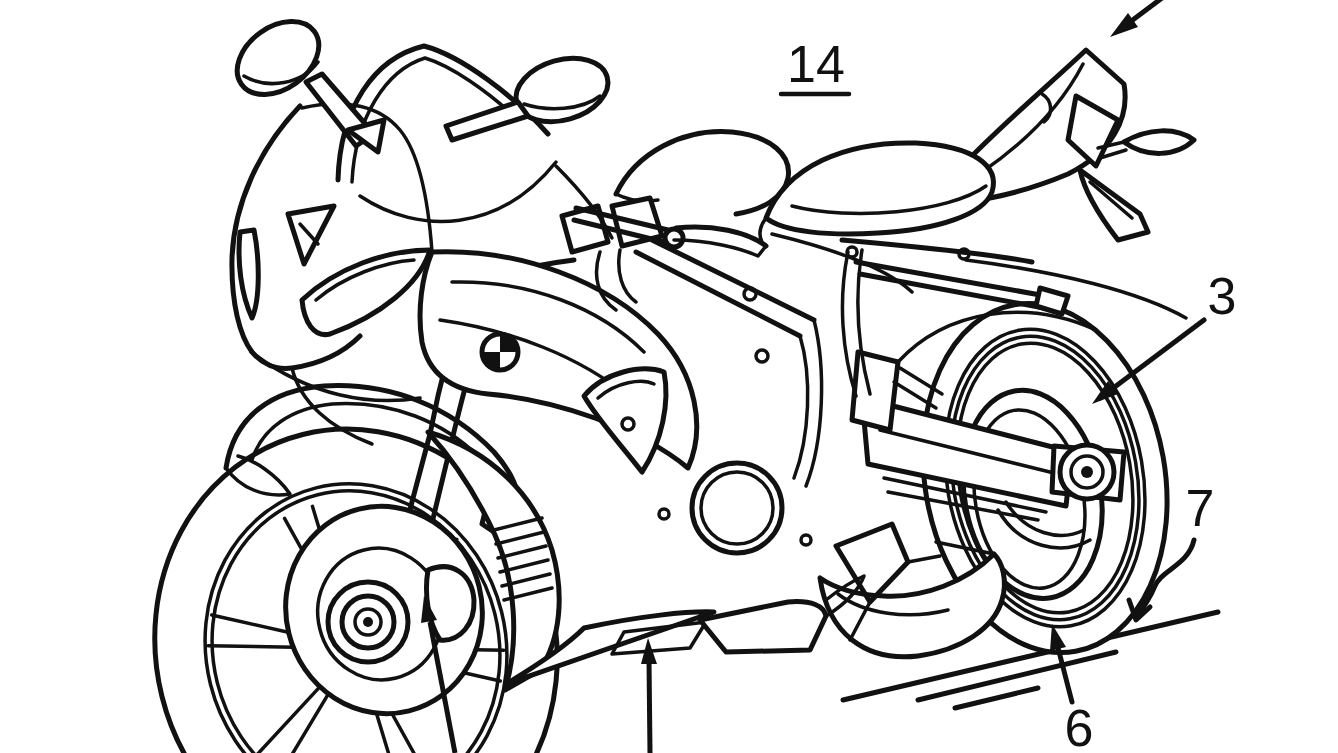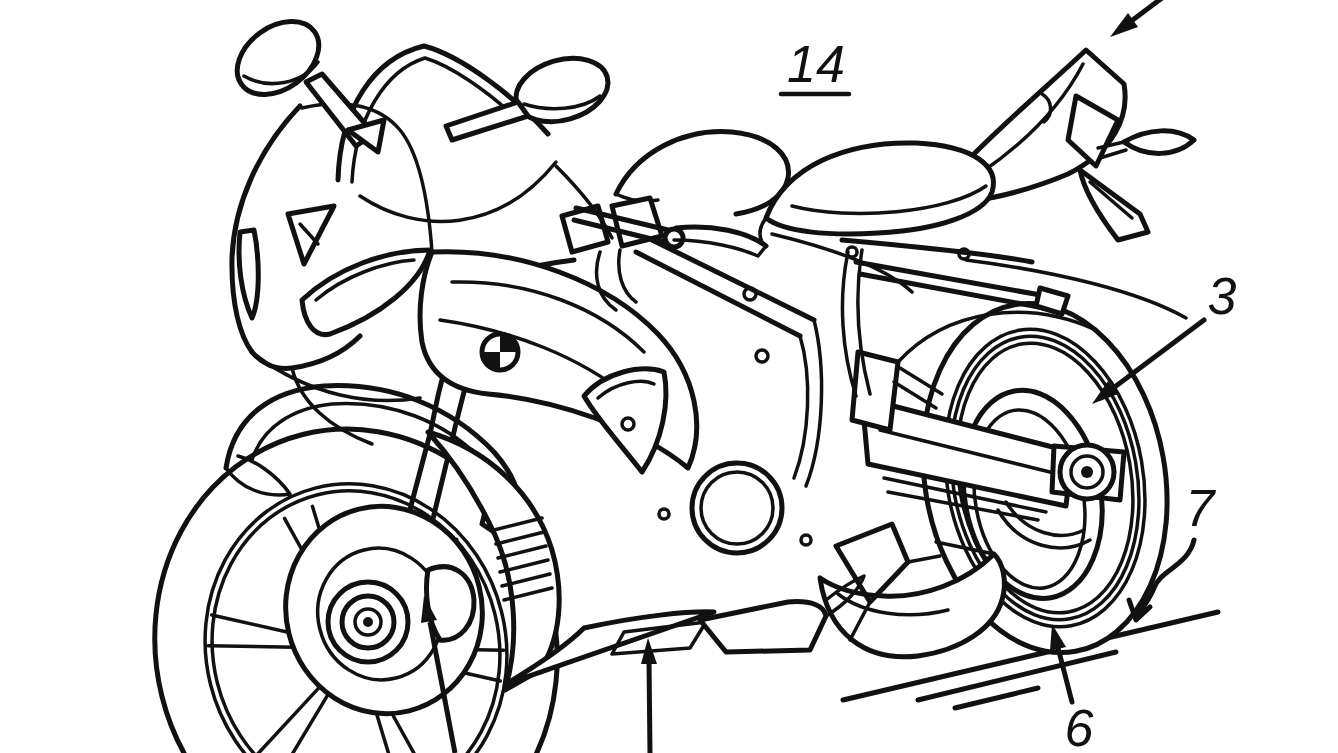--- a/index.html
+++ b/index.html
@@ -1,17 +1,17 @@
 <!DOCTYPE html>
 <html><head>
 <meta charset="utf-8">
 <style>
   html,body{margin:0;padding:0;background:#fff;}
   .stage{position:relative;width:1338px;height:753px;background:#ffffff;overflow:hidden;
-         font-family:"Liberation Sans", sans-serif;font-style:italic;}
+         font-family:"Liberation Sans", sans-serif;}
   .stage svg{position:absolute;inset:0;display:block;}
   .ln{fill:none;stroke:#111111;stroke-width:5;stroke-linecap:round;stroke-linejoin:round;}
   .thin{fill:none;stroke:#111111;stroke-width:3.5;stroke-linecap:round;stroke-linejoin:round;}
   .wf{fill:#ffffff;stroke:#111111;stroke-width:5;stroke-linecap:round;stroke-linejoin:round;}
   .blk{fill:#111111;stroke:none;}
   .num{fill:#111111;font-family:"Liberation Sans", sans-serif;font-size:52px;}
 </style>
 </head>
 <body>
 

